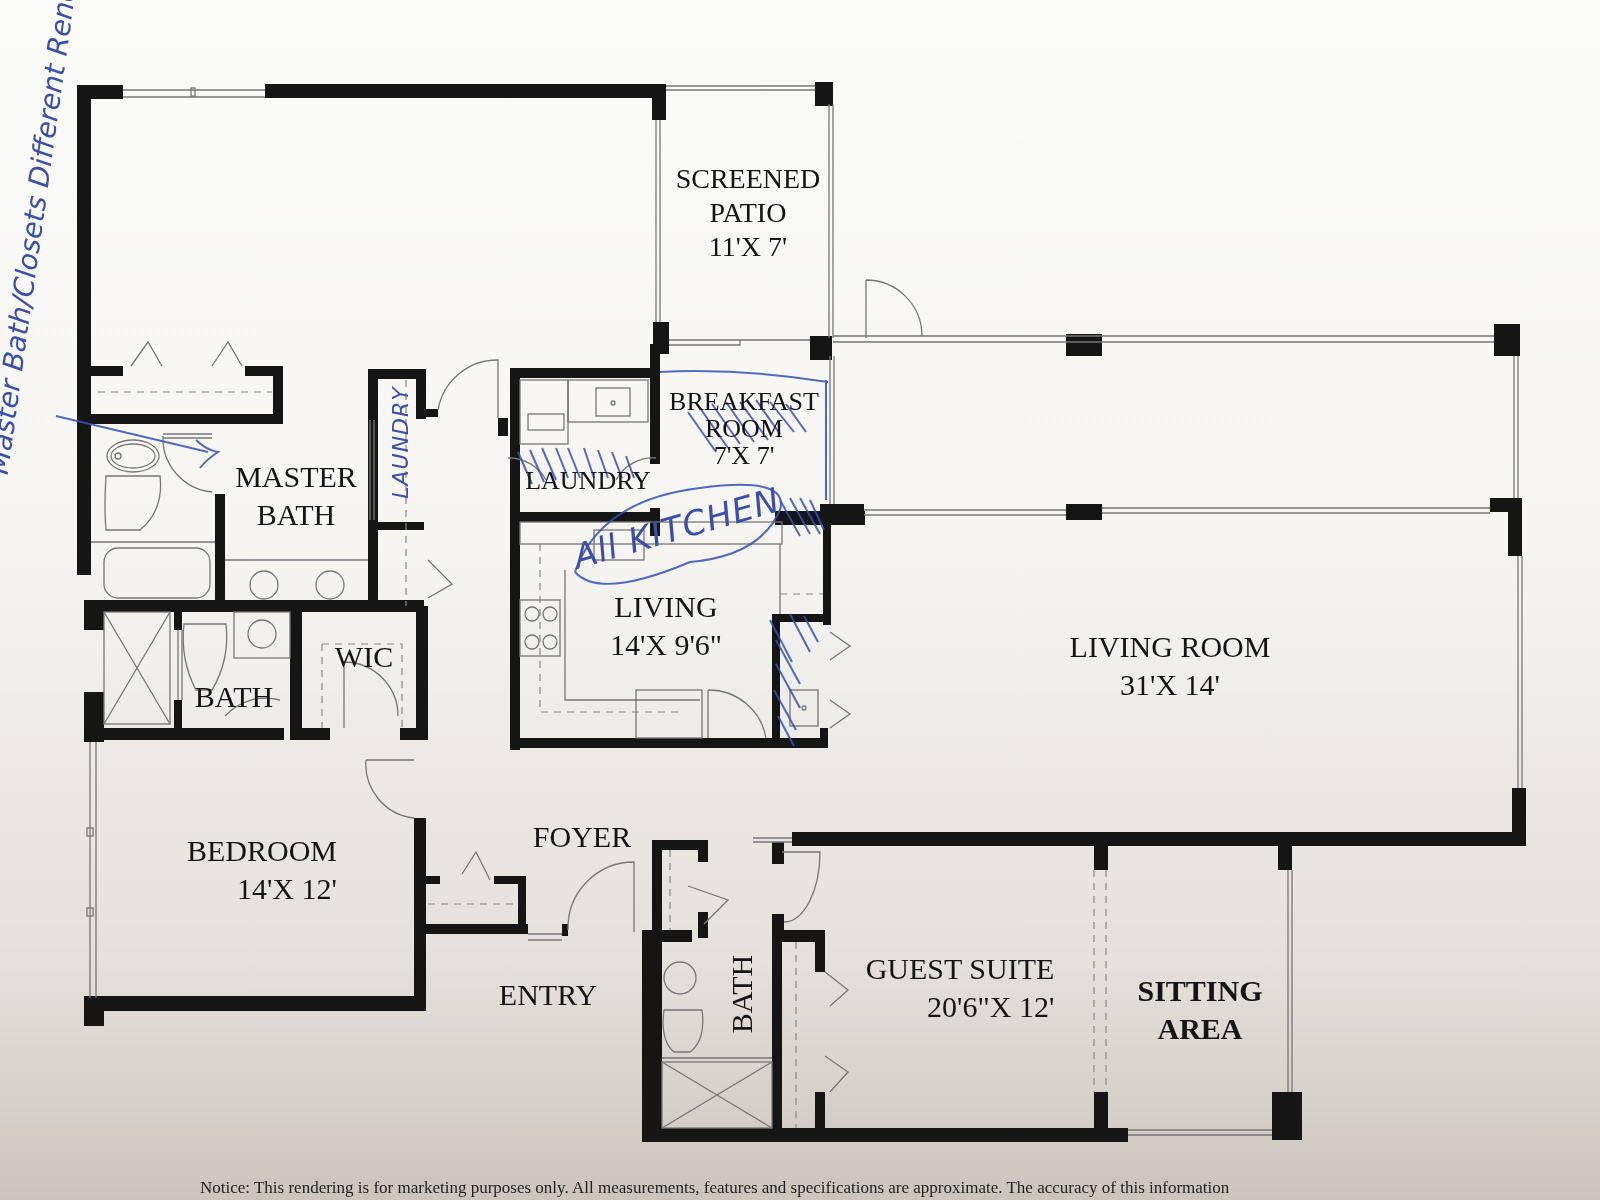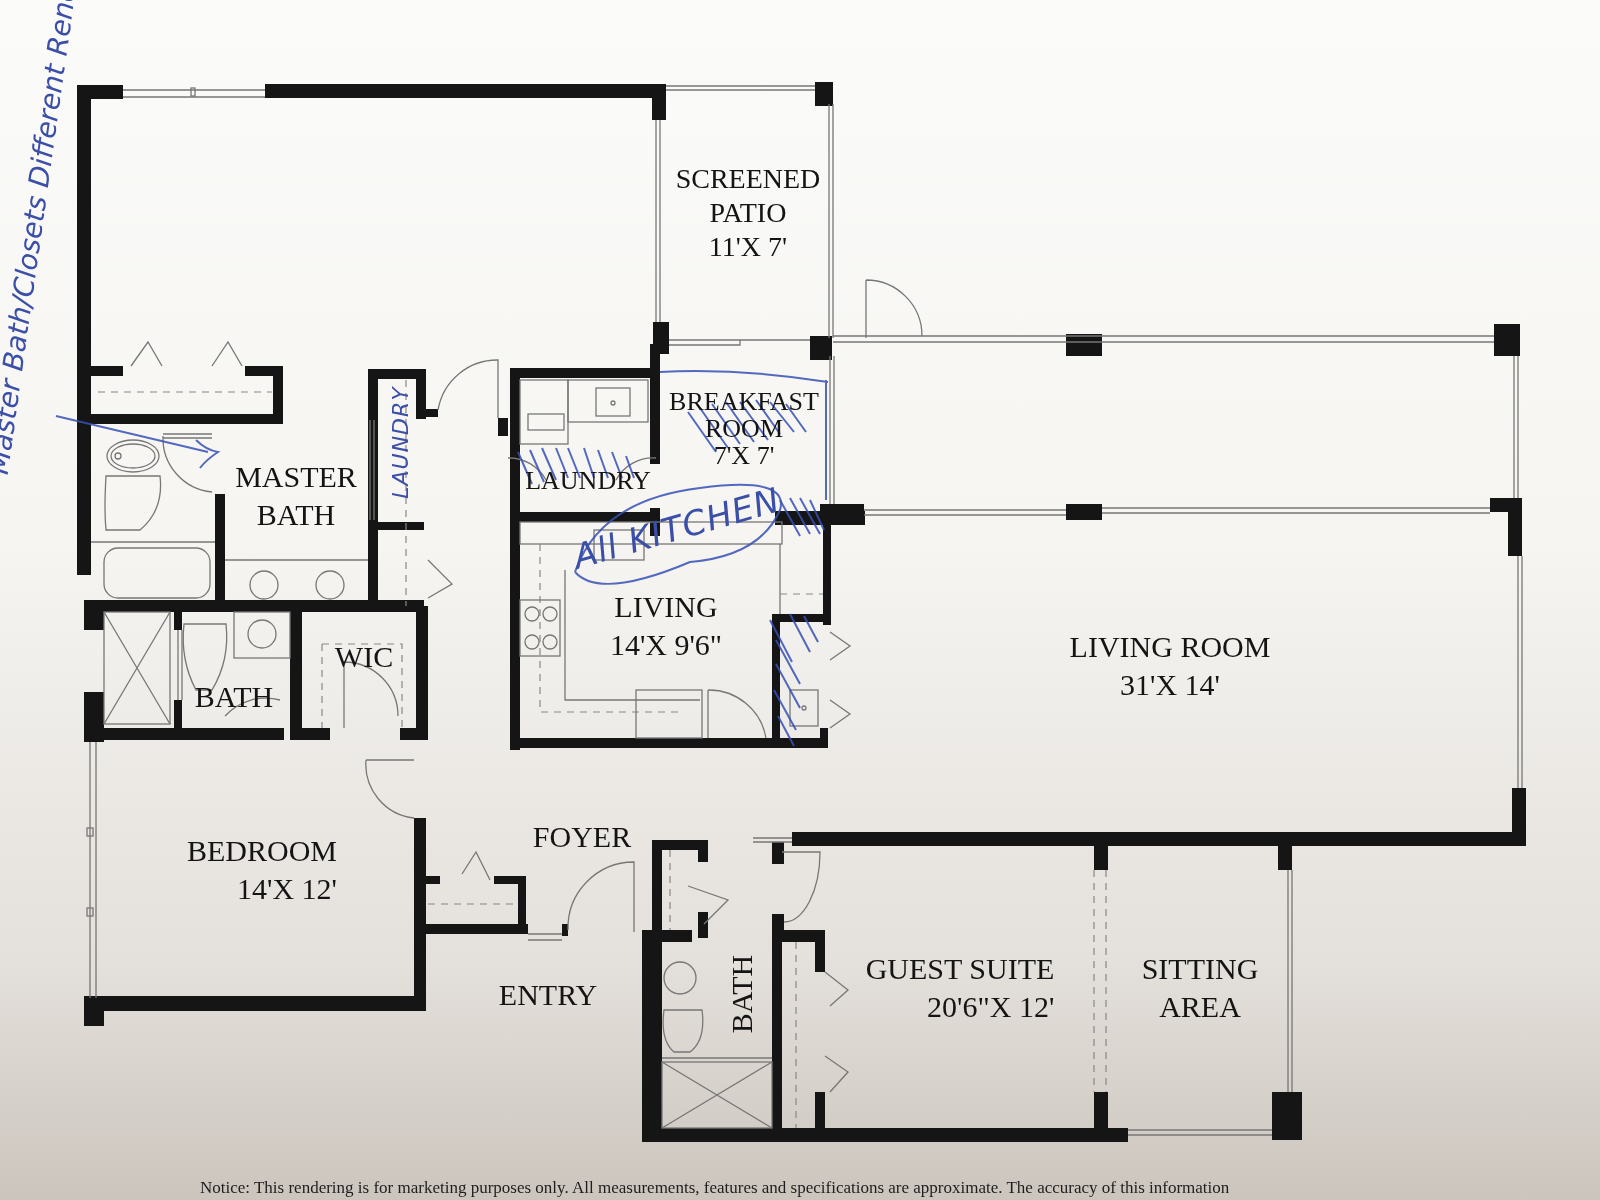--- a/index.html
+++ b/index.html
@@ -309,21 +309,21 @@
 
 <div class="label" style="left:742px; top:994px; transform:translate(-50%,-50%) rotate(-90deg);">
   <span>BATH</span>
 </div>
 
 <div class="label" style="left:960px; top:950px;text-align:right;">
   <span>GUEST SUITE</span>
   <span>20'6"X 12'</span>
 </div>
 
-<div class="label" style="left:1200px; top:950px;">
+<div class="label" style="left:1200px; top:972px;font-weight:bold;">
   <span>SITTING</span>
   <span>AREA</span>
 </div>
 
 <div class="hand" style="left:-200px; top:230px; font-size:28px; transform:rotate(-82deg); transform-origin:center; width:460px;">Master Bath/Closets Different Reno.</div>
 
 <div class="hand" style="left:344px; top:430px; font-size:22px; transform:rotate(-90deg); letter-spacing:1px;">LAUNDRY</div>
 
 <div class="hand" style="left:570px; top:508px; font-size:34px; transform:rotate(-16deg); letter-spacing:1px;">All KITCHEN</div>
 

